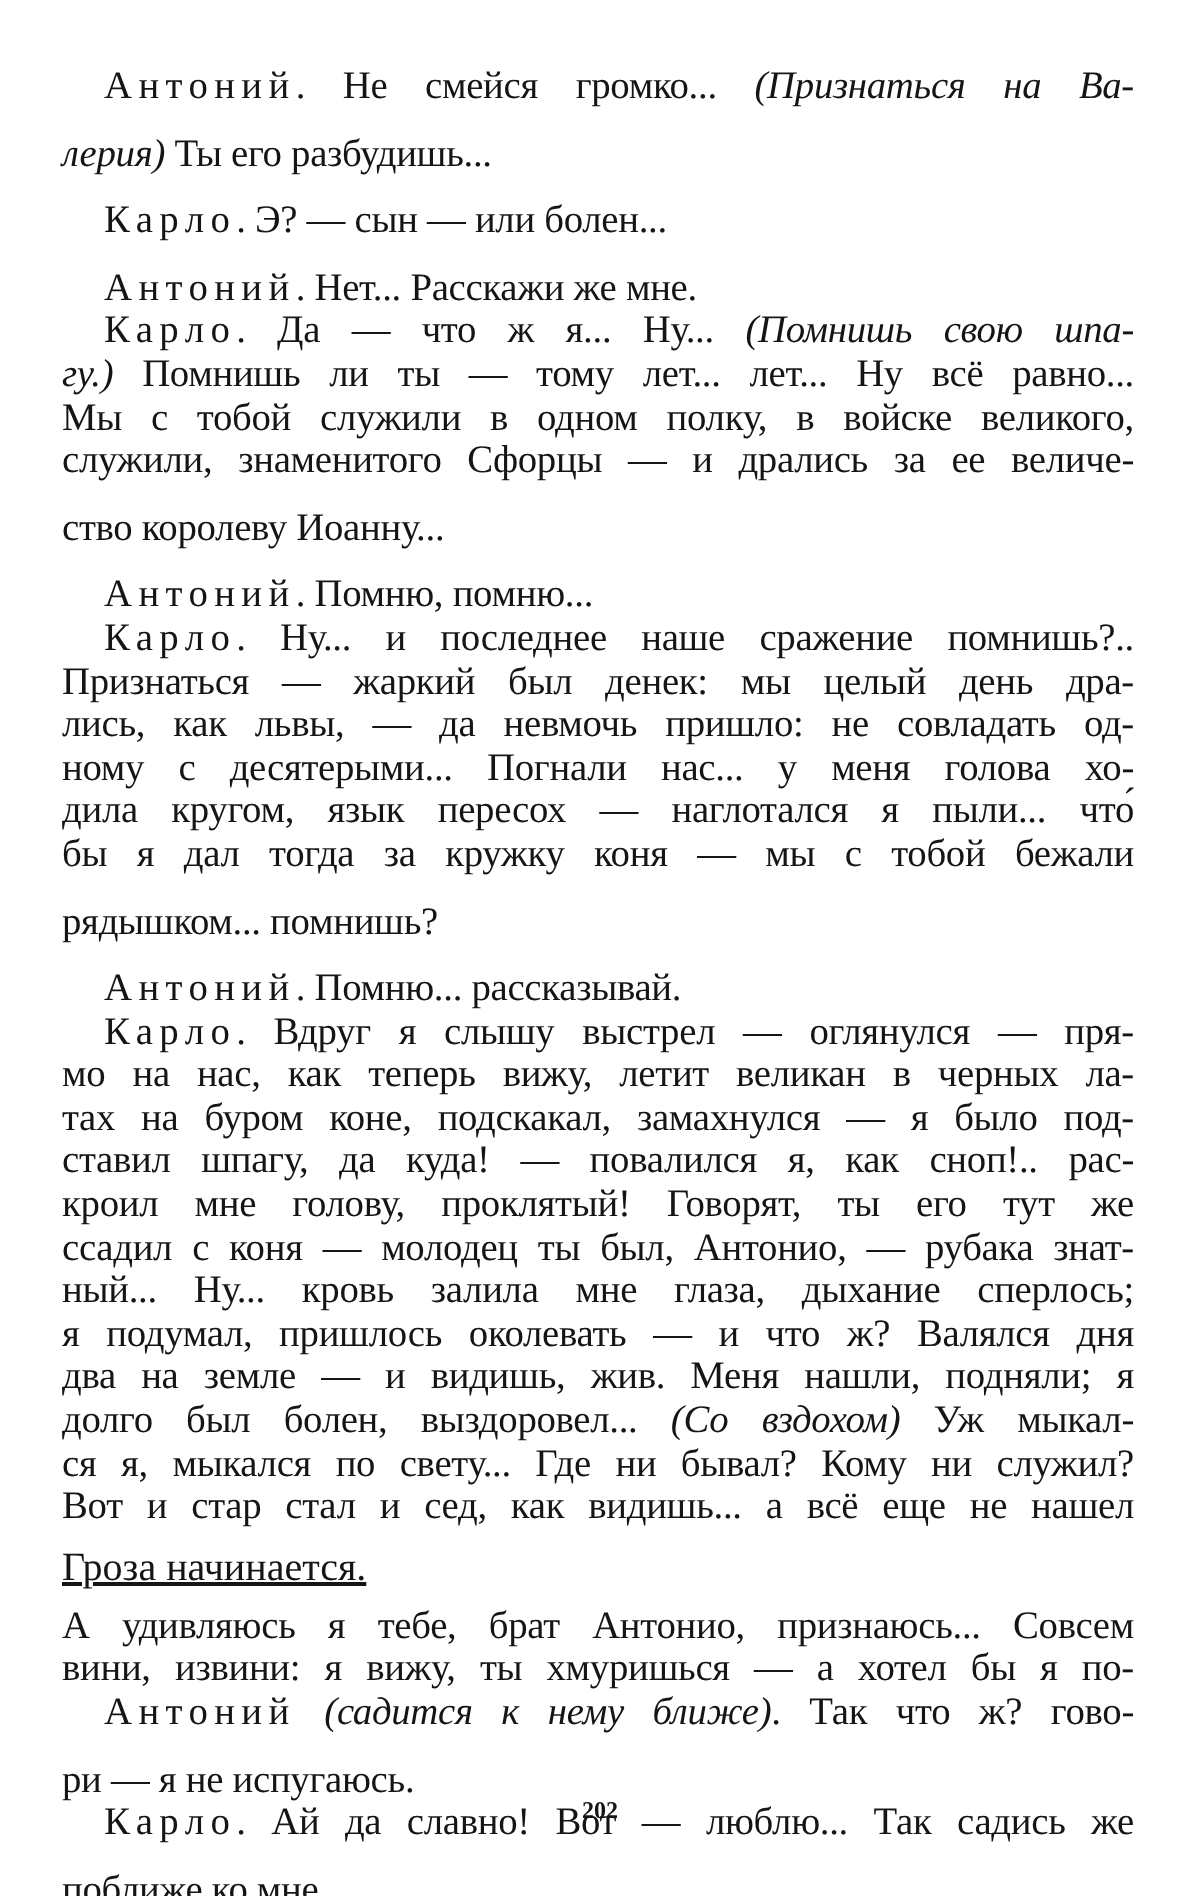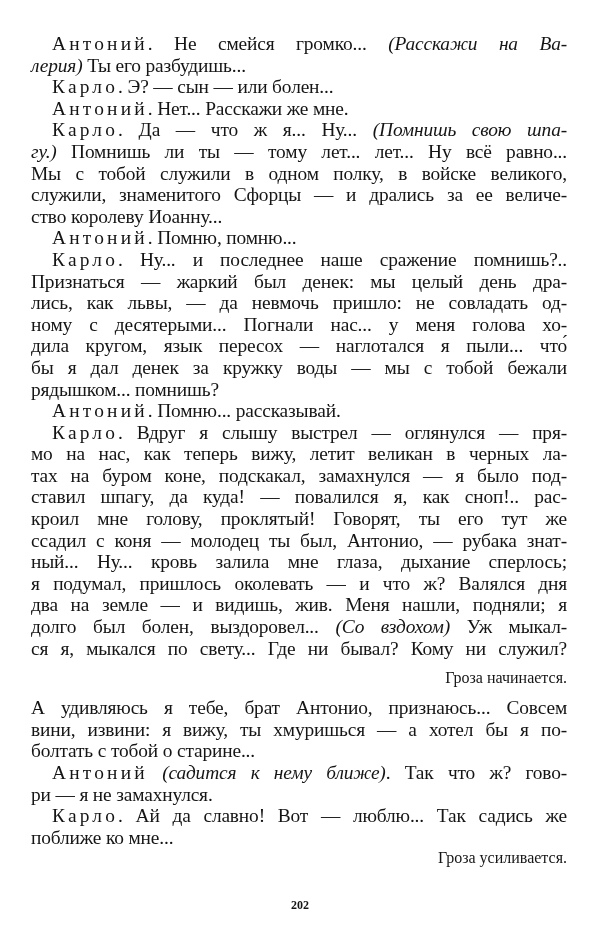--- a/index.html
+++ b/index.html
@@ -26,91 +26,93 @@
       height: 21.6px;
       line-height: 21.6px;
       font-size: 19.4px;
       white-space: nowrap;
       text-align: justify;
       text-align-last: justify;
       letter-spacing: -0.15px;
     }
     .line.last {
       text-align-last: left;
+      margin-top: 12px;
     }
     .line.indent {
       padding-left: 21px;
     }
     .spk {
       letter-spacing: 3.2px;
     }
     .it {
       font-style: italic;
     }
     .stage-dir {
       display: block;
-      text-align: right;
-      font-size: 16px;
+      text-align: left;
+      font-size: 20px;
       line-height: 20px;
       height: 20px;
+      text-decoration: underline;
     }
     .sd1 { margin-top: 9px; margin-bottom: 9px; }
     .sd2 { }
     .page-number {
       position: absolute;
       left: 0;
       width: 600px;
       top: 898px;
       text-align: center;
       font-size: 12px;
       font-weight: bold;
       font-family: "Liberation Serif", "DejaVu Serif", serif;
     }
   </style>
 </head>
 <body>
 
 <div class="page">
   <div id="block-1">
-      <div class="line indent"><span class="spk">Антоний</span><span>. Не смейся громко... </span><span class="it">(Расскажи на Ва-</span></div>
+      <div class="line indent"><span class="spk">Антоний</span><span>. Не смейся громко... </span><span class="it">(Признаться на Ва-</span></div>
       <div class="line last"><span class="it">лерия)</span><span> Ты его разбудишь...</span></div>
       <div class="line indent last"><span class="spk">Карло</span><span>. Э? — сын — или болен...</span></div>
       <div class="line indent last"><span class="spk">Антоний</span><span>. Нет... Расскажи же мне.</span></div>
       <div class="line indent"><span class="spk">Карло</span><span>. Да — что ж я... Ну... </span><span class="it">(Помнишь свою шпа-</span></div>
       <div class="line"><span class="it">гу.)</span><span> Помнишь ли ты — тому лет... лет... Ну всё равно...</span></div>
       <div class="line"><span>Мы с тобой служили в одном полку, в войске великого,</span></div>
       <div class="line"><span>служили, знаменитого Сфорцы — и дрались за ее величе-</span></div>
       <div class="line last"><span>ство королеву Иоанну...</span></div>
       <div class="line indent last"><span class="spk">Антоний</span><span>. Помню, помню...</span></div>
       <div class="line indent"><span class="spk">Карло</span><span>. Ну... и последнее наше сражение помнишь?..</span></div>
       <div class="line"><span>Признаться — жаркий был денек: мы целый день дра-</span></div>
       <div class="line"><span>лись, как львы, — да невмочь пришло: не совладать од-</span></div>
       <div class="line"><span>ному с десятерыми... Погнали нас... у меня голова хо-</span></div>
       <div class="line"><span>дила кругом, язык пересох — наглотался я пыли... что́</span></div>
-      <div class="line"><span>бы я дал денек за кружку воды — мы с тобой бежали</span></div>
+      <div class="line"><span>бы я дал тогда за кружку коня — мы с тобой бежали</span></div>
       <div class="line last"><span>рядышком... помнишь?</span></div>
       <div class="line indent last"><span class="spk">Антоний</span><span>. Помню... рассказывай.</span></div>
       <div class="line indent"><span class="spk">Карло</span><span>. Вдруг я слышу выстрел — оглянулся — пря-</span></div>
       <div class="line"><span>мо на нас, как теперь вижу, летит великан в черных ла-</span></div>
       <div class="line"><span>тах на буром коне, подскакал, замахнулся — я было под-</span></div>
       <div class="line"><span>ставил шпагу, да куда! — повалился я, как сноп!.. рас-</span></div>
       <div class="line"><span>кроил мне голову, проклятый! Говорят, ты его тут же</span></div>
       <div class="line"><span>ссадил с коня — молодец ты был, Антонио, — рубака знат-</span></div>
       <div class="line"><span>ный... Ну... кровь залила мне глаза, дыхание сперлось;</span></div>
       <div class="line"><span>я подумал, пришлось околевать — и что ж? Валялся дня</span></div>
       <div class="line"><span>два на земле — и видишь, жив. Меня нашли, подняли; я</span></div>
       <div class="line"><span>долго был болен, выздоровел... </span><span class="it">(Со вздохом)</span><span> Уж мыкал-</span></div>
       <div class="line"><span>ся я, мыкался по свету... Где ни бывал? Кому ни служил?</span></div>
+      <div class="line"><span>Вот и стар стал и сед, как видишь... а всё еще не нашел</span></div>
     </div>
   <div class="stage-dir sd1">Гроза начинается.</div>
   <div id="block-2">
       <div class="line"><span>А удивляюсь я тебе, брат Антонио, признаюсь... Совсем</span></div>
       <div class="line"><span>вини, извини: я вижу, ты хмуришься — а хотел бы я по-</span></div>
-      <div class="line last"><span>болтать с тобой о старине...</span></div>
       <div class="line indent"><span class="spk">Антоний</span><span> </span><span class="it">(садится к нему ближе)</span><span>. Так что ж? гово-</span></div>
-      <div class="line last"><span>ри — я не замахнулся.</span></div>
+      <div class="line last"><span>ри — я не испугаюсь.</span></div>
       <div class="line indent"><span class="spk">Карло</span><span>. Ай да славно! Вот — люблю... Так садись же</span></div>
       <div class="line last"><span>поближе ко мне...</span></div>
     </div>
   <div class="stage-dir sd2">Гроза усиливается.</div>
 </div>
 
 <div class="page-number">202</div>
 
 </body></html>

